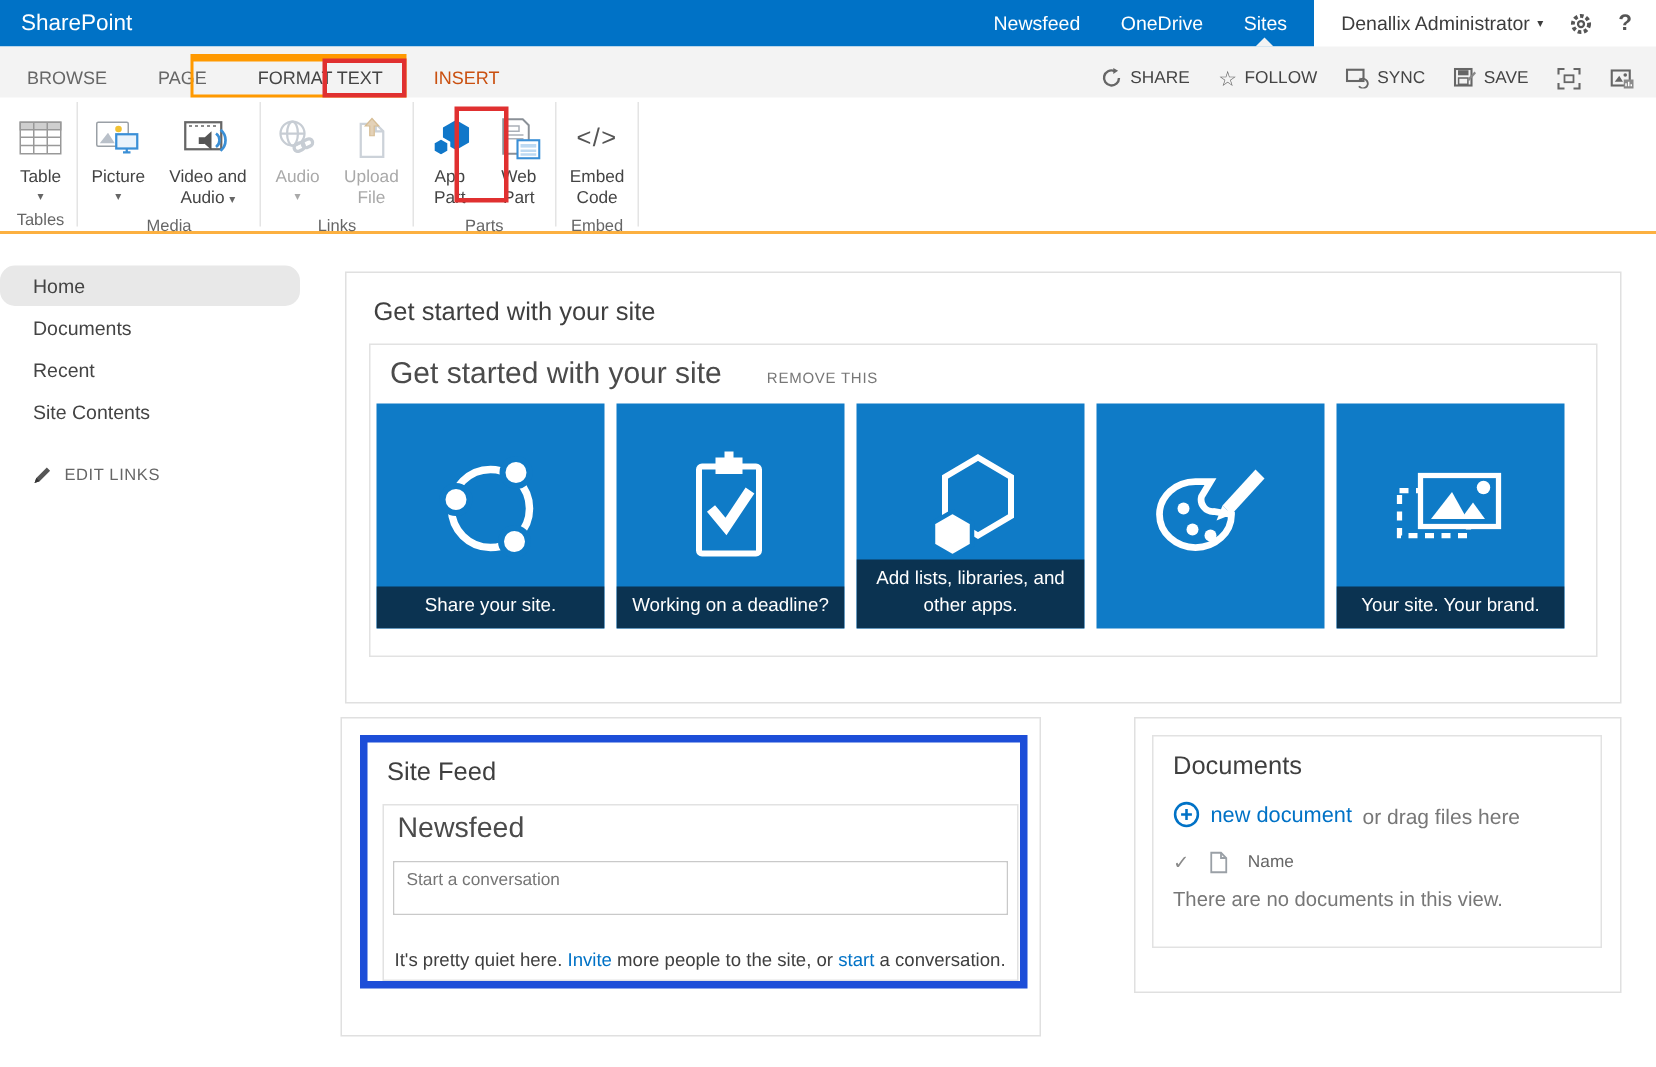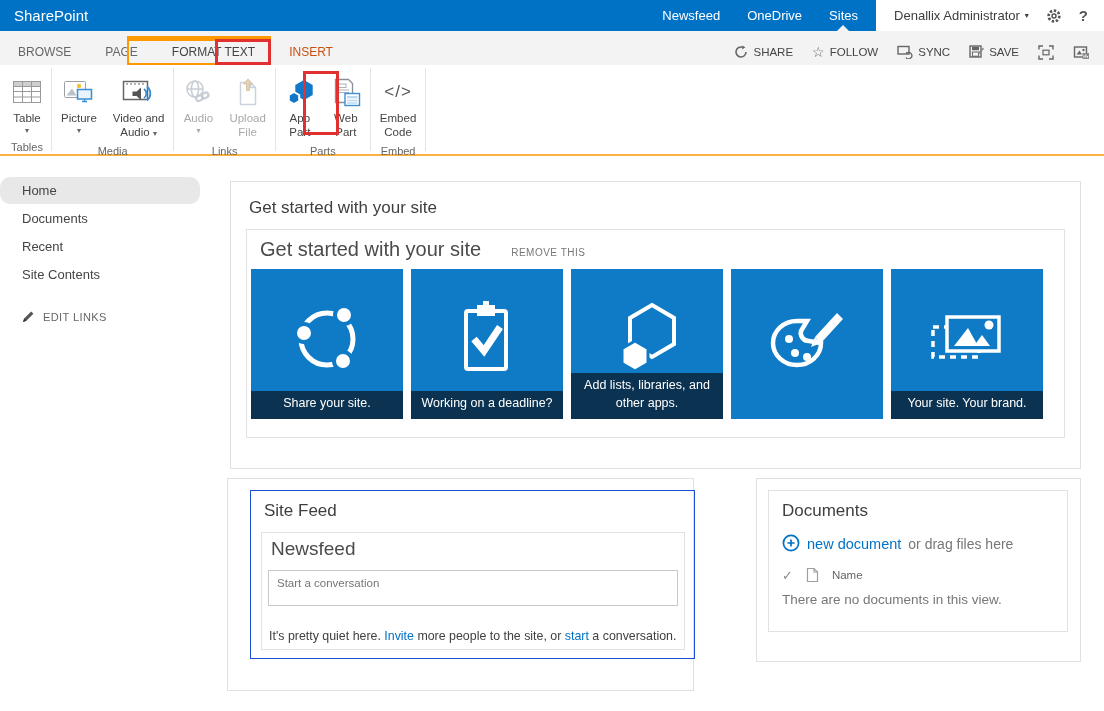--- a/index.html
+++ b/index.html
@@ -64,21 +64,21 @@
   .gs-inner { position:absolute; left:15px; top:47px; right:15px; height:209px; border:1px solid #e2e2e2; }
   .gs-header { display:flex; align-items:baseline; padding:8px 0 0 13px; }
   .gs-title { font-size:20px; color:#4b4b4b; }
   .remove-link { margin-left:30px; font-size:10px; color:#777; letter-spacing:.5px; cursor:pointer; }
   .tiles { display:flex; padding:8px 0 0 4px; }
   .tile { position:relative; width:152px; height:150px; background:#0f7bc7; margin-right:8px; cursor:pointer; overflow:hidden;text-align:center; }
   .tile svg { position:absolute; left:50%; top:28px; transform:translateX(-50%); }
   .tile-cap { position:absolute; left:0; right:0; bottom:0; background:#0b3351; color:#fff; font-size:12.5px; line-height:1.4; padding:4px 9px 7px; }
 
   #zone-feed { left:227px; top:478px; width:467px; height:213px; }
-  .feedbox { position:absolute; left:22px; top:11px; width:445px; height:169px; border:1px solid #1d4ed8; }
+  .feedbox { position:absolute; left:12px; top:11px; width:445px; height:169px; border:5px solid #1d4ed8; }
   .feedbox .zone-title { padding:10px 0 0 13px; }
   .newsfeedbox { position:absolute; left:10px; top:41px; width:424px; height:118px; border:1px solid #e2e2e2; }
   .nf-title { font-size:19px; color:#4b4b4b; padding:5px 0 0 9px; }
   .composer { position:absolute; left:6px; right:6px; top:37px; height:36px; border:1px solid #c9c9c9; }
   .composer textarea { width:100%; height:100%; border:none; outline:none; resize:none; font-family:"Liberation Sans","DejaVu Sans",sans-serif; font-size:11.5px; color:#444; padding:6px 8px; }
   .composer textarea::placeholder { color:#767676; opacity:1; }
   .quiet { position:absolute; left:7px; bottom:6px; font-size:12.4px; color:#3f3f3f; white-space:nowrap; }
   .link { color:#0072c6; cursor:pointer; }
 
   #zone-docs { left:756px; top:478px; width:325px; height:184px; }

